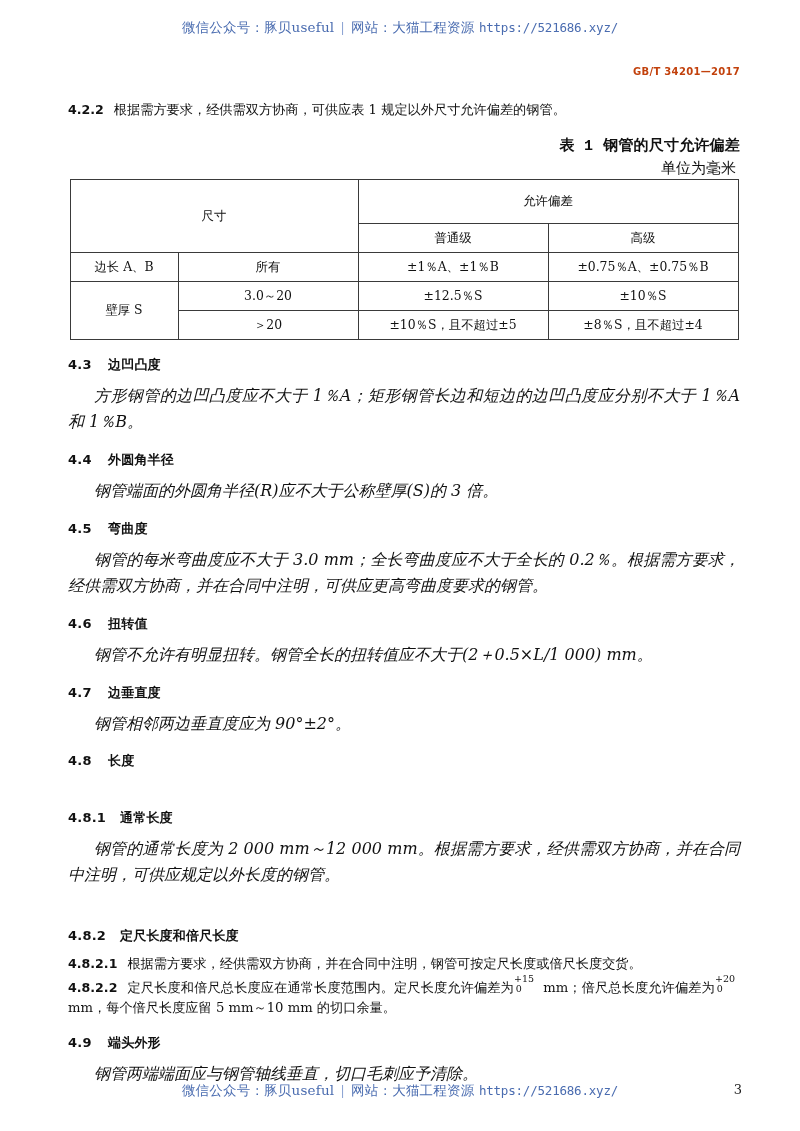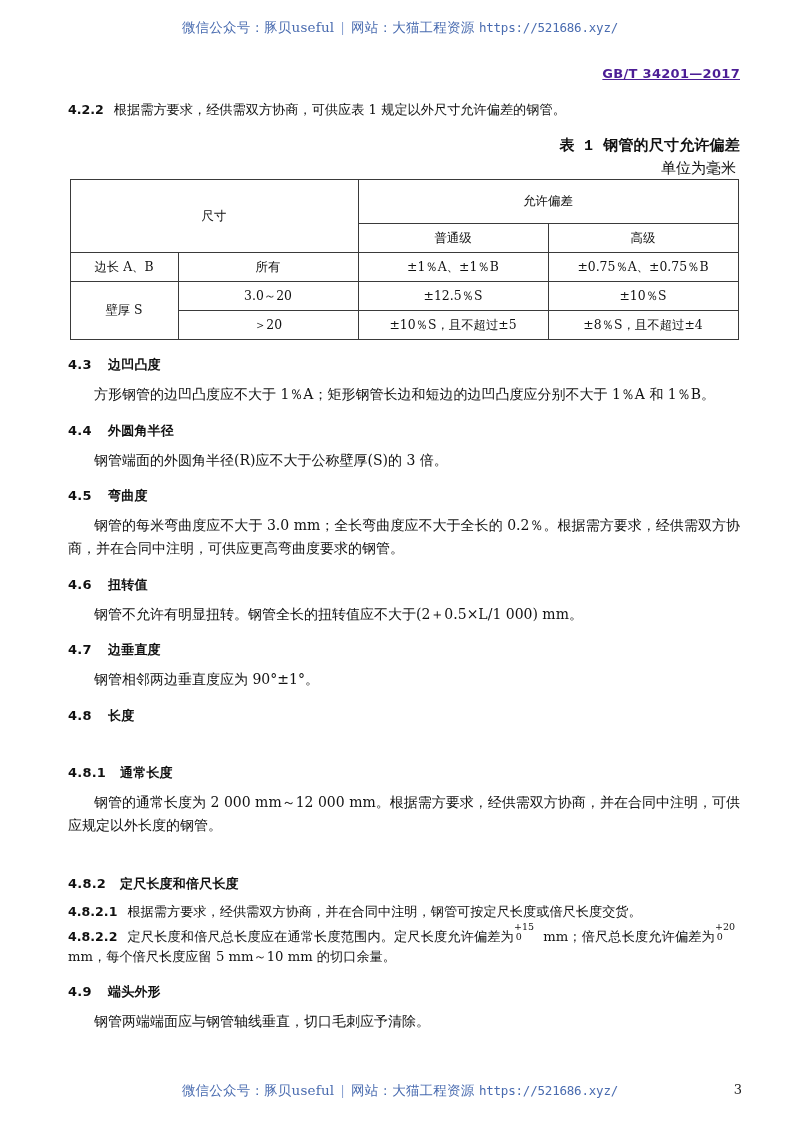--- a/index.html
+++ b/index.html
@@ -41,24 +41,23 @@
   #wm-top { top: 19px; }
   #wm-bottom { top: 1082px; }
 
   
   .page-header {
     position: absolute;
     top: 66px;
     right: 60px;
     font-family: "DejaVu Sans", "Liberation Sans", sans-serif;
     font-weight: bold;
-    font-size: 13px;
+    font-size: 10px;
     letter-spacing: 0.3px;
-    color: #4c1d95;
-    text-decoration: underline;
+    color: #c2410c;
   }
 
   .page-number {
     position: absolute;
     top: 1082px;
     right: 58px;
     font-family: "DejaVu Serif", "Liberation Serif", serif;
     font-size: 13px;
     color: #222;
   }
@@ -93,26 +92,27 @@
     letter-spacing: 0.2px;
   }
   h3.heading .hn {
     display: inline-block;
     min-width: 34px;
     margin-right: 6px;
   }
   h3.heading.sub .hn { min-width: 46px; margin-top: 24px; }
 
   p.body {
-    font-size: 14px;
+    font-size: 16px;
     line-height: 1.62;
     margin: 0 0 2px 0;
     text-indent: 26px;
     text-align: justify;
     text-justify: inter-ideograph;
+    font-style: italic;
   }
   p.note {
     font-size: 11.6px;
     line-height: 1.5;
     margin: 2px 0 0 0;
     text-indent: 0;
   }
   p.note .note-label {
     font-family: "DejaVu Sans", "Liberation Sans", sans-serif;
     font-weight: bold;
@@ -263,21 +263,21 @@
   <p class="body">钢管的每米弯曲度应不大于 3.0 mm；全长弯曲度应不大于全长的 0.2％。根据需方要求，经供需双方协商，并在合同中注明，可供应更高弯曲度要求的钢管。</p>
 
   <h3 class="heading">
     <span class="hn">4.6</span><span>扭转值</span>
   </h3>
   <p class="body">钢管不允许有明显扭转。钢管全长的扭转值应不大于(2＋0.5×L/1 000) mm。</p>
 
   <h3 class="heading">
     <span class="hn">4.7</span><span>边垂直度</span>
   </h3>
-  <p class="body">钢管相邻两边垂直度应为 90°±1°。</p>
+  <p class="body">钢管相邻两边垂直度应为 90°±2°。</p>
 
   <h3 class="heading">
     <span class="hn">4.8</span><span>长度</span>
   </h3>
 
   <h3 class="heading sub">
     <span class="hn">4.8.1</span><span>通常长度</span>
   </h3>
   <p class="body">钢管的通常长度为 2 000 mm～12 000 mm。根据需方要求，经供需双方协商，并在合同中注明，可供应规定以外长度的钢管。</p>
 

